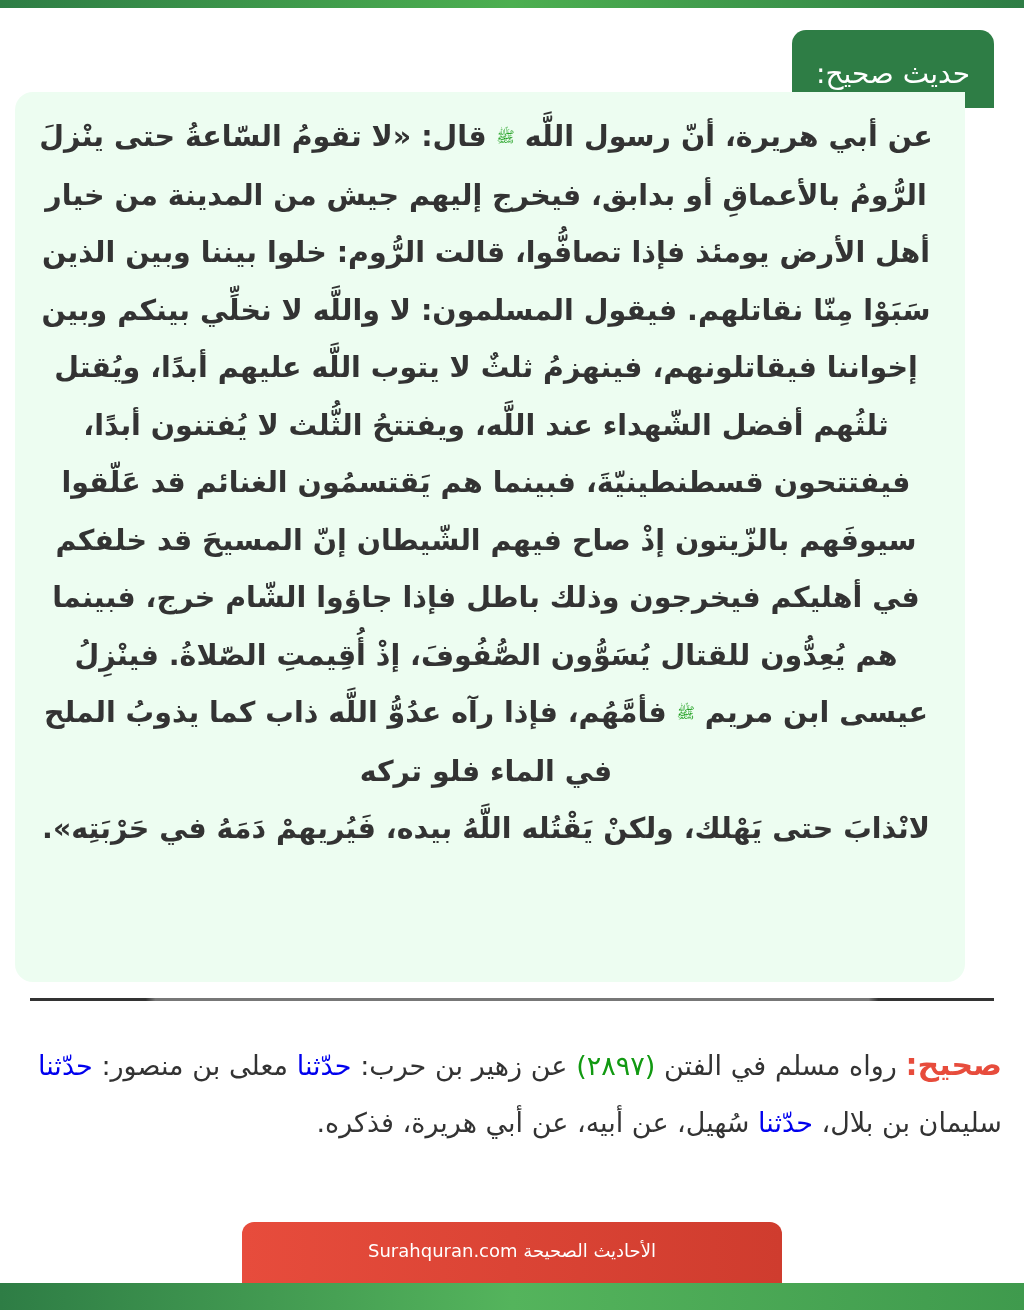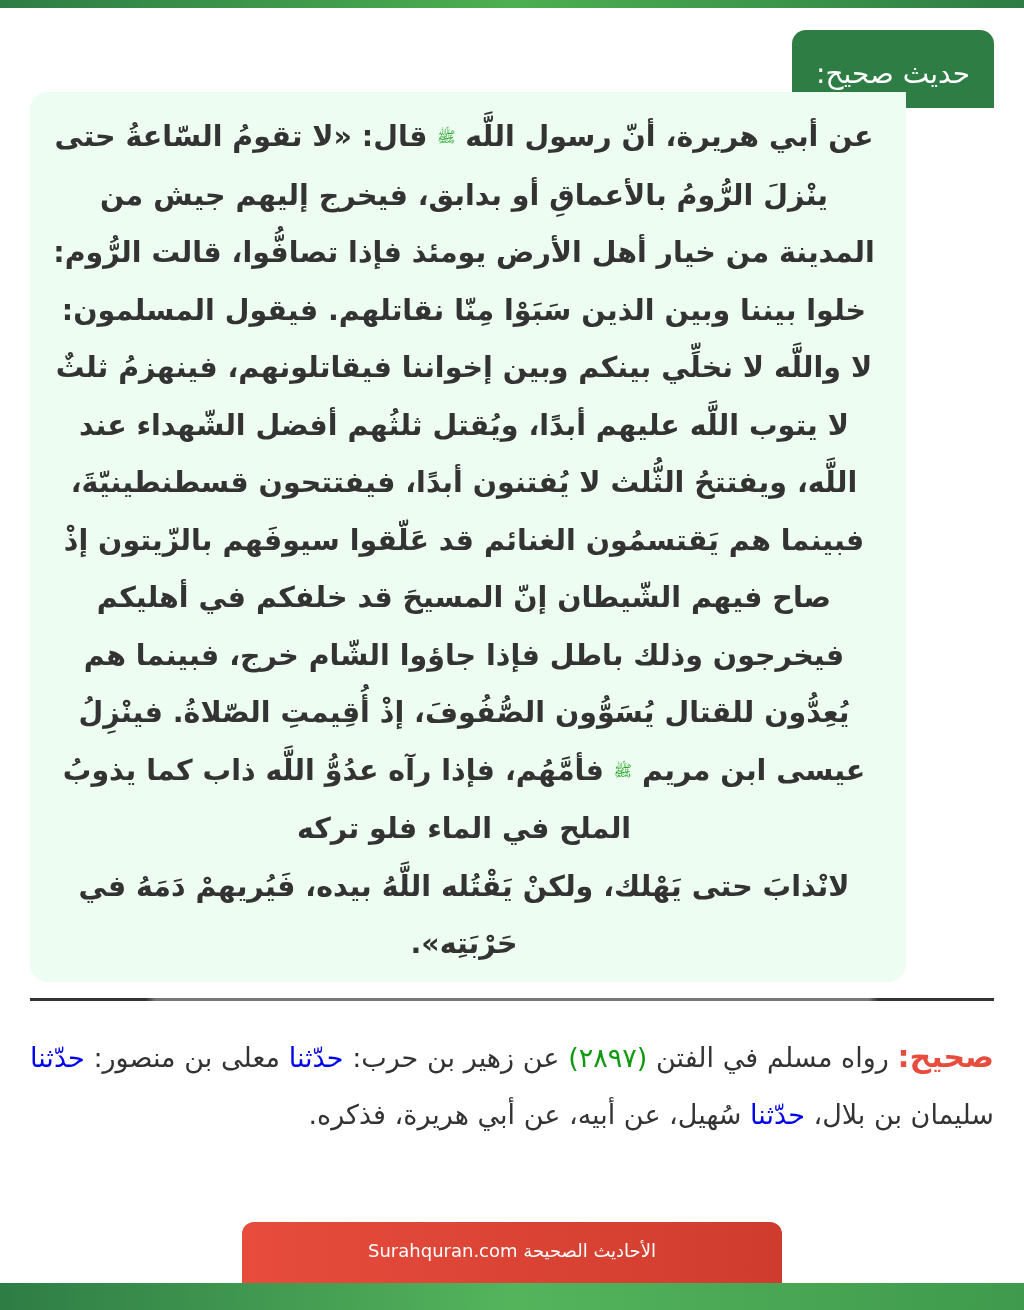--- a/index.html
+++ b/index.html
@@ -16,37 +16,37 @@
       background: linear-gradient(90deg, #2e7d45 0%, #54b45c 50%, #3f9a4d 100%);
     }
     .title-tab {
       position: absolute; right: 30px; top: 30px; width: 202px; height: 78px;
       background: #2e7d45; border-radius: 14px 14px 0 0;
       color: #ffffff; font-size: 28px; direction: rtl;
       display: flex; align-items: center; justify-content: center;
       box-sizing: border-box; padding-top: 8px;
     }
     .hadith-box {
-      position: absolute; left: 30px; top: 92px; width: 876px; height: 890px;
+      position: absolute; left: 15px; top: 92px; width: 950px; height: 890px;
       background: #edfdf1; border-radius: 18px 0 18px 18px;
       box-sizing: border-box; padding: 16px 28px 0 20px;
     }
     .hadith-text {
       direction: rtl; text-align: center; color: #333333; font-weight: bold;
       font-size: 28.5px; line-height: 57.5px; margin: 0;
     }
     .saw { color: #119911; font-size: 15px; font-weight: normal; vertical-align: 4px; }
     .divider {
       position: absolute; left: 30px; top: 998px; width: 964px; height: 3px;
       background: linear-gradient(90deg, #333 0%, #333 12%, #777 13%, #777 87%, #333 88%, #333 100%);
     }
     .source {
       position: absolute; left: 30px; top: 1028px; width: 964px;
       direction: rtl; text-align: justify; color: #333333;
-      font-size: 27px; line-height: 57px; margin: 0;
+      font-size: 27px; line-height: 57px; margin: 8px;
     }
     .grade { color: #e74c3c; font-weight: bold; font-size: 30px; }
     .num { color: #119911; }
     .narr { color: #0000ee; text-decoration: none; }
     .brand-button {
       position: absolute; left: 242px; top: 1222px; width: 540px; height: 61px;
       background: linear-gradient(90deg, #e74c3c, #cf3c2e);
       border-radius: 12px 12px 0 0; color: #ffffff;
       font-size: 18px; display: flex; align-items: center; justify-content: center;
       direction: rtl; box-sizing: border-box; padding-bottom: 4px;

